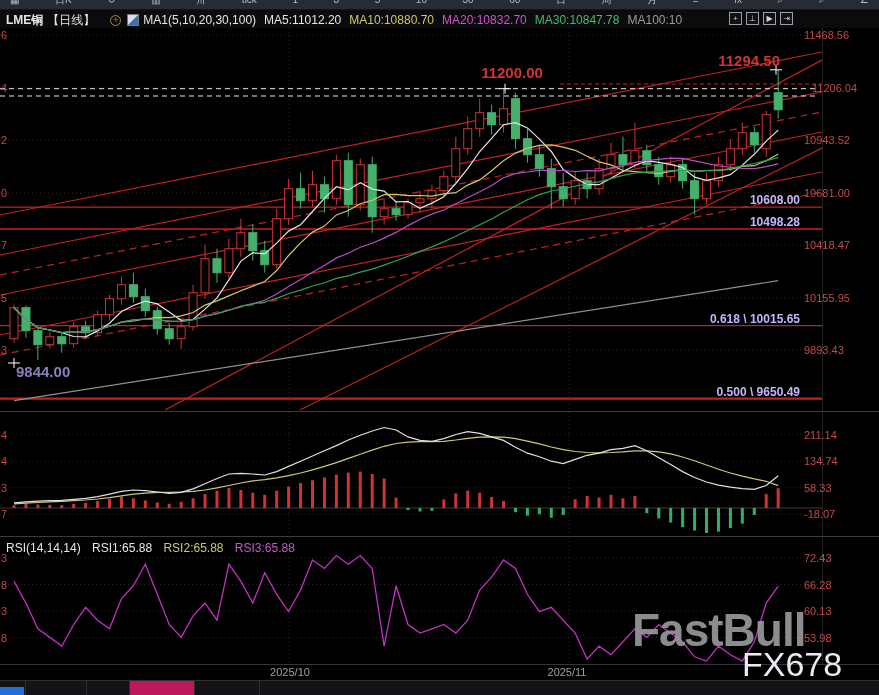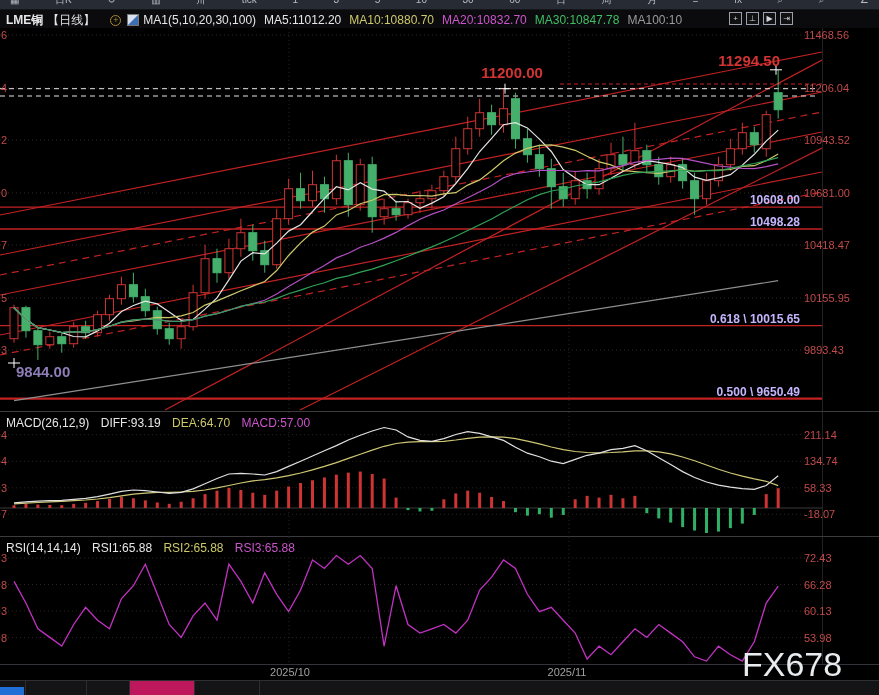--- a/index.html
+++ b/index.html
@@ -277,21 +277,21 @@
         <line x1="499" y1="60.7" x2="511" y2="60.7" stroke="#fff" stroke-width="1"></line>
         <line x1="505" y1="55.7" x2="505" y2="65.7" stroke="#fff" stroke-width="1"></line>
         <line x1="770" y1="41.8" x2="782" y2="41.8" stroke="#fff" stroke-width="1"></line>
         <line x1="776" y1="36.8" x2="776" y2="46.8" stroke="#fff" stroke-width="1"></line>
         <line x1="8" y1="335" x2="20" y2="335" stroke="#fff" stroke-width="1"></line>
         <line x1="14" y1="330" x2="14" y2="340" stroke="#fff" stroke-width="1"></line>
       </svg>
     <div class="vaxis-border"></div>
     <div id="main-axis-labels">
         <div class="axis-label" style="top: 1px;">11468.56</div>
-        <div class="axis-label" style="top: 54px;">11206.04</div>
+        <div class="axis-label" style="top: 54px; margin-left: 8px;">11206.04</div>
         <div class="axis-label" style="top: 106px;">10943.52</div>
         <div class="axis-label" style="top: 159px;">10681.00</div>
         <div class="axis-label" style="top: 211px;">10418.47</div>
         <div class="axis-label" style="top: 264px;">10155.95</div>
         <div class="axis-label" style="top: 316px;">9893.43</div>
       </div>
     <div id="main-left-digits">
         <div class="edge-digit" style="top: 1px;">6</div>
         <div class="edge-digit" style="top: 54px;">4</div>
         <div class="edge-digit" style="top: 106px;">2</div>
@@ -382,26 +382,20 @@
         <rect x="716.9599999999999" y="96" width="3" height="23.58654179673951" fill="#2fb066"></rect>
         <rect x="728.9" y="96" width="3" height="20.1179327089837" fill="#2fb066"></rect>
         <rect x="740.8399999999999" y="96" width="3" height="15.608740894901146" fill="#2fb066"></rect>
         <rect x="752.78" y="96" width="3" height="6.937218175511617" fill="#2fb066"></rect>
         <rect x="764.7199999999999" y="82.12556364897677" width="3" height="13.874436351023235" fill="#cf3434"></rect>
         <rect x="776.66" y="76.22892819979188" width="3" height="19.77107180020812" fill="#cf3434"></rect>
         <path d="M14.0 91.8 L25.9 91.1 L37.9 90.5 L49.8 89.8 L61.8 89.4 L73.7 88.7 L85.6 88.0 L97.6 87.0 L109.5 85.6 L121.5 83.9 L133.4 82.1 L145.3 81.1 L157.3 80.4 L169.2 80.4 L181.2 80.0 L193.1 79.4 L205.0 78.0 L217.0 75.9 L228.9 73.5 L240.9 71.0 L252.8 68.9 L264.7 67.6 L276.7 65.8 L288.6 63.7 L300.6 61.0 L312.5 57.8 L324.4 54.4 L336.4 50.6 L348.3 46.4 L360.3 42.2 L372.2 38.1 L384.1 34.3 L396.1 31.5 L408.0 30.1 L420.0 29.7 L431.9 29.7 L443.8 29.4 L455.8 28.0 L467.7 26.3 L479.7 25.2 L491.6 24.9 L503.5 25.2 L515.5 26.6 L527.4 29.1 L539.4 31.8 L551.3 35.0 L563.2 37.7 L575.2 39.5 L587.1 40.5 L599.1 40.8 L611.0 40.5 L622.9 39.8 L634.9 38.8 L646.8 38.8 L658.8 39.8 L670.7 41.9 L682.6 45.0 L694.6 48.8 L706.5 53.0 L718.5 57.2 L730.4 61.0 L742.3 64.1 L754.3 66.9 L766.2 69.3 L778.2 73.6" fill="none" stroke="#cfc874" stroke-width="1.2"></path>
         <path d="M14.0 90.8 L25.9 89.8 L37.9 89.1 L49.8 88.7 L61.8 88.4 L73.7 87.3 L85.6 86.3 L97.6 84.6 L109.5 82.1 L121.5 79.4 L133.4 78.0 L145.3 78.7 L157.3 80.0 L169.2 81.4 L181.2 80.4 L193.1 76.9 L205.0 71.7 L217.0 66.5 L228.9 62.0 L240.9 61.3 L252.8 62.0 L264.7 63.0 L276.7 59.6 L288.6 54.4 L300.6 49.2 L312.5 44.0 L324.4 38.8 L336.4 33.6 L348.3 28.0 L360.3 23.2 L372.2 19.0 L384.1 15.5 L396.1 18.0 L408.0 24.9 L420.0 28.4 L431.9 29.4 L443.8 26.6 L455.8 22.5 L467.7 19.7 L479.7 21.4 L491.6 24.9 L503.5 28.4 L515.5 35.3 L527.4 41.2 L539.4 44.7 L551.3 49.2 L563.2 51.6 L575.2 47.4 L587.1 43.3 L599.1 41.2 L611.0 37.7 L622.9 36.3 L634.9 33.6 L646.8 38.8 L658.8 45.7 L670.7 52.6 L682.6 59.6 L694.6 65.5 L706.5 70.0 L718.5 73.1 L730.4 75.2 L742.3 76.6 L754.3 77.3 L766.2 73.5 L778.2 63.7" fill="none" stroke="#e0e0e0" stroke-width="1.2"></path>
       </svg>
     <div class="vaxis-border"></div>
-    <div class="ind-title">
-      <span class="c-white">MACD(26,12,9)</span>
-      <span class="c-white">DIFF:93.19</span>
-      <span class="c-yellow">DEA:64.70</span>
-      <span class="c-magenta">MACD:57.00</span>
-    </div>
     <div id="macd-axis-labels">
         <div class="axis-label" style="top: 16.7px;">211.14</div>
         <div class="axis-label" style="top: 43.3px;">134.74</div>
         <div class="axis-label" style="top: 69.8px;">58.33</div>
         <div class="axis-label" style="top: 96.3px;">-18.07</div>
       </div>
     <div id="macd-left-digits">
         <div class="edge-digit" style="top: 16.7px;">4</div>
         <div class="edge-digit" style="top: 43.3px;">4</div>
         <div class="edge-digit" style="top: 69.8px;">3</div>
@@ -447,15 +441,16 @@
 
   <div id="bottom-bar">
       <div class="btab first">板</div>
       <div class="btab vip">VIP指标</div>
       <div class="btab ">标准</div>
       <div class="btab  active">另存模板</div>
       <div class="btab ">管理模板</div>
     </div>
   <div id="blue-strip"></div>
 
+  <div id="wm-brand">FastBull</div>
   <div id="wm-source">FX678</div>
 
 </div>
 
 </body></html>

